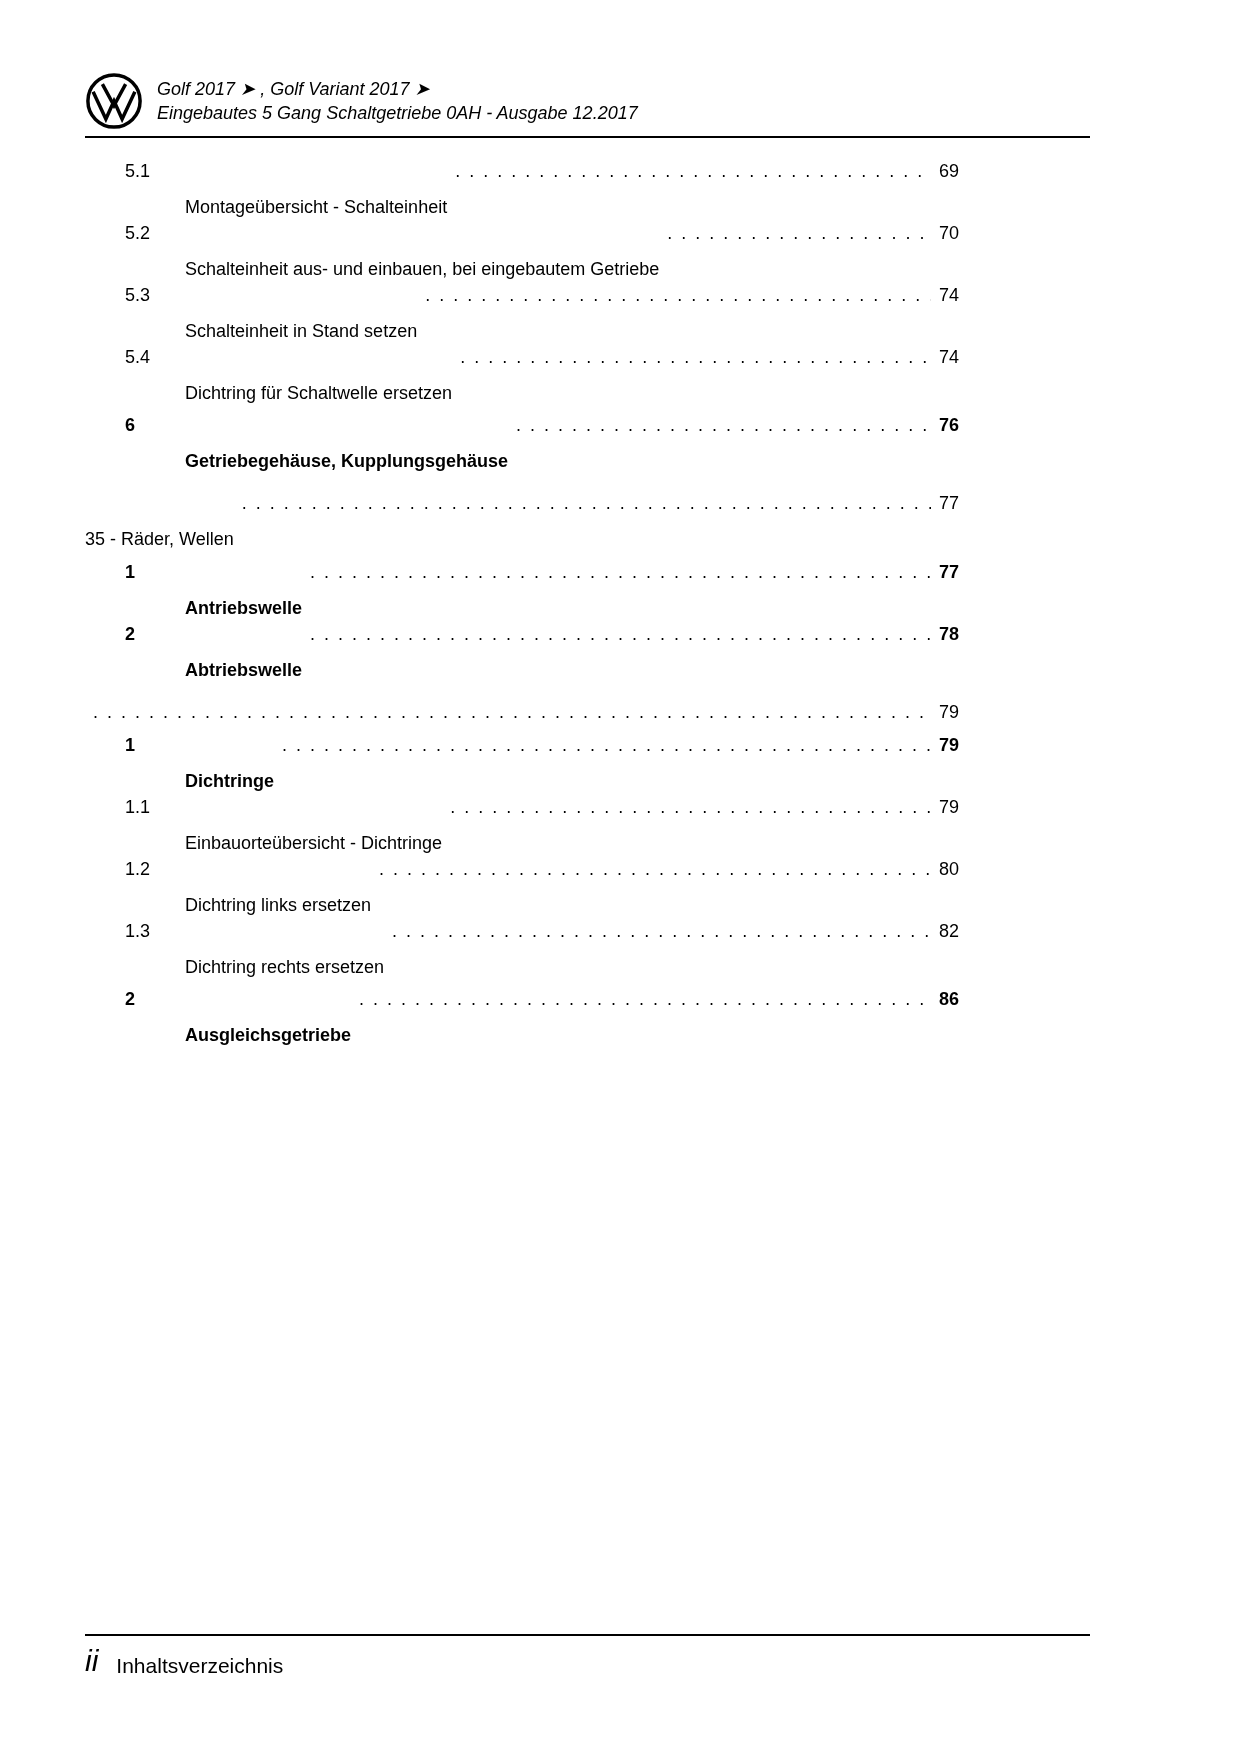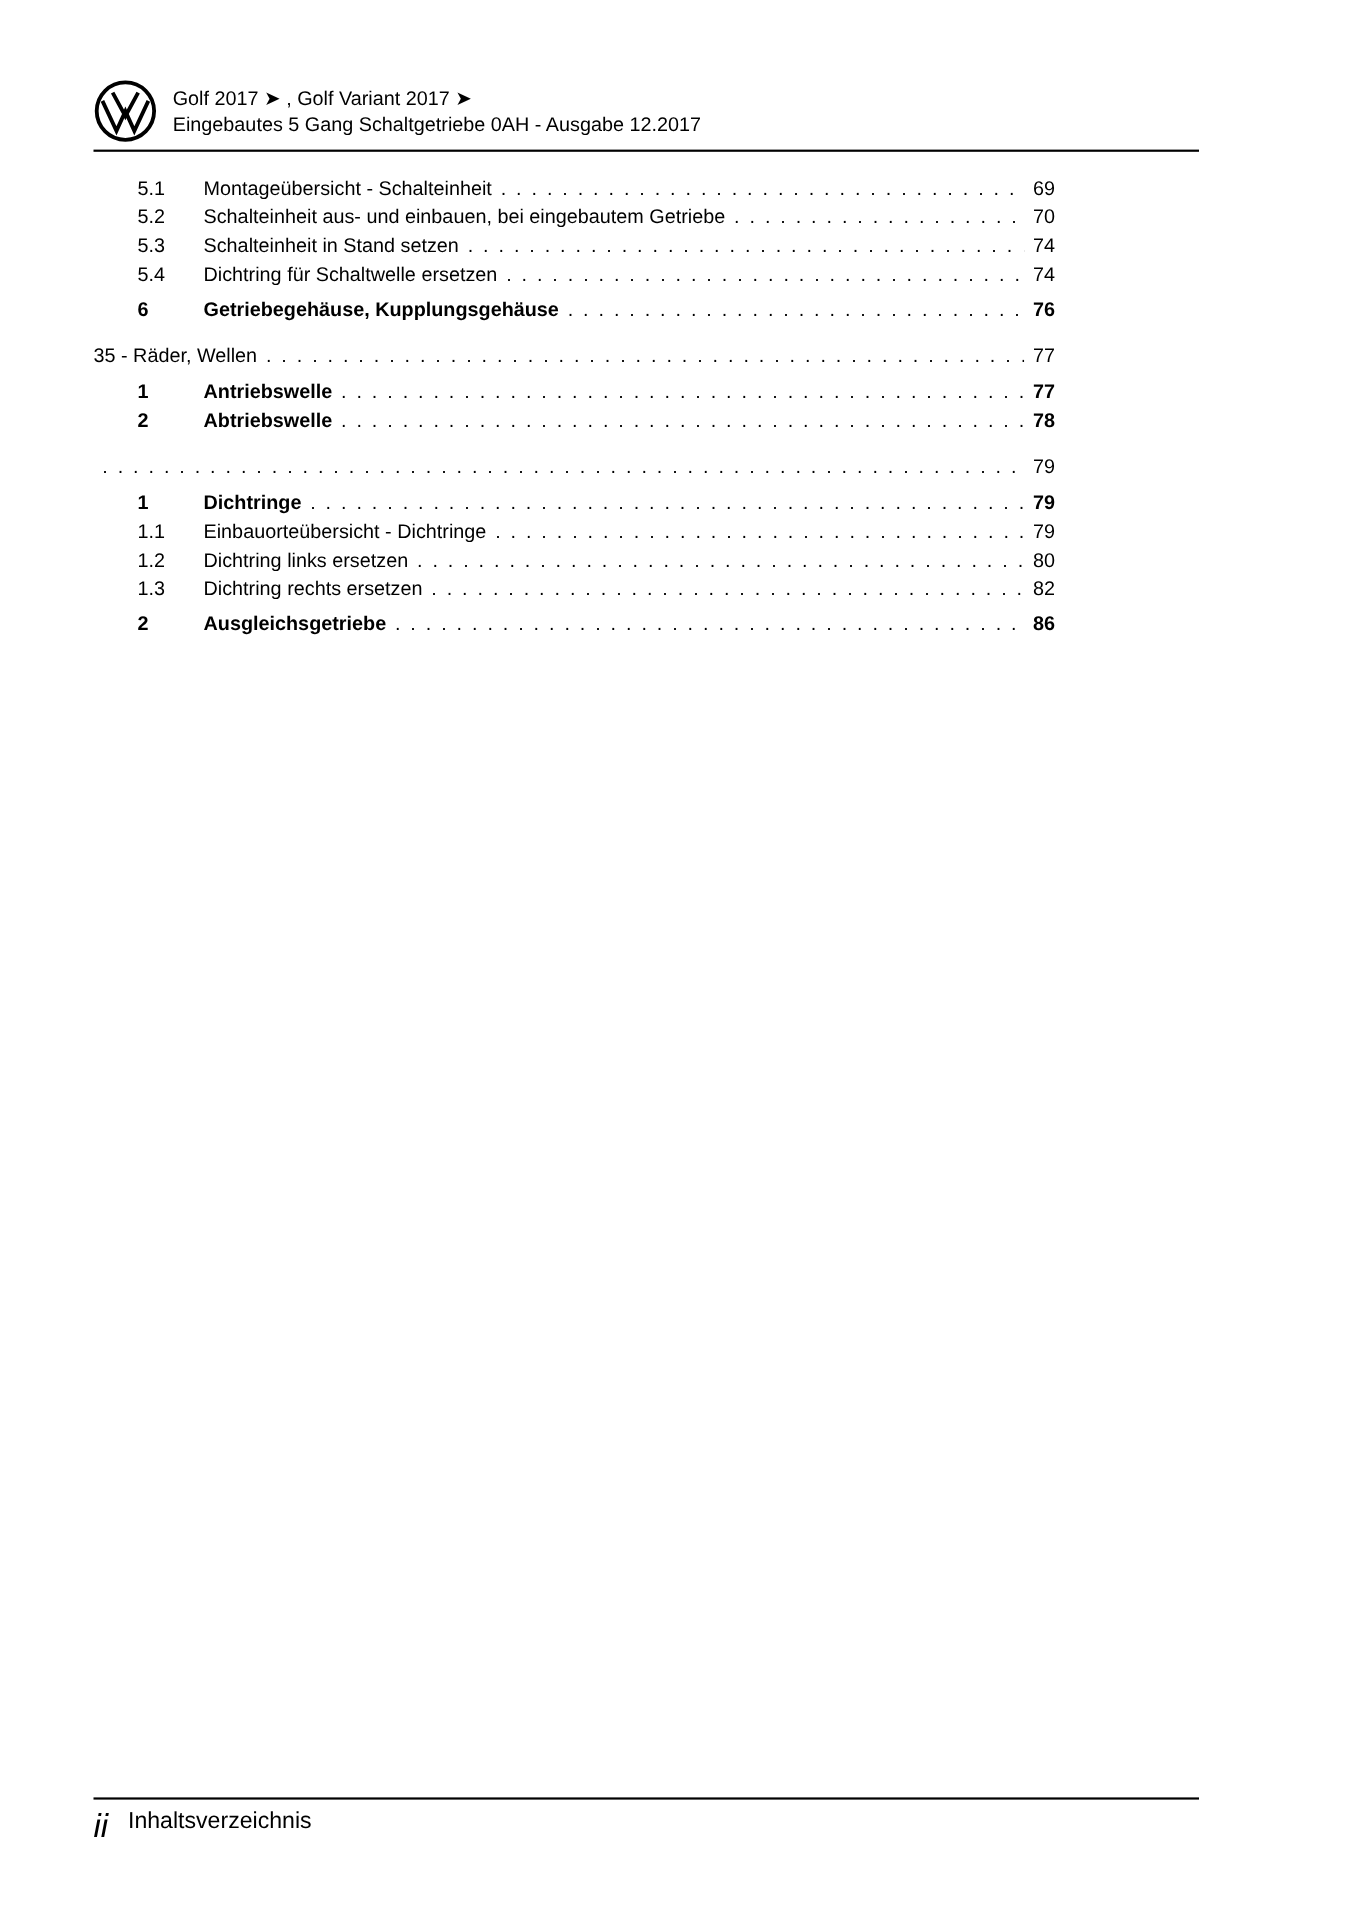--- a/index.html
+++ b/index.html
@@ -6,53 +6,53 @@
   html, body { background: #ffffff; }
   body {
     width: 1240px; height: 1754px;
     font-family: "Liberation Sans", sans-serif;
     color: #000000;
     position: relative;
   }
   .page { position: absolute; inset: 0; background: #ffffff; }
 
   
-  .doc-header { position: absolute; top: 72px; left: 85px; width: 1005px; }
+  .doc-header { position: absolute; top: 72px; left: 85px; width: 1005px; font-style: italic; }
   .header-inner { display: flex; align-items: center; gap: 14px; padding-bottom: 6px; }
   .logo-wrap { width: 58px; height: 58px; flex: 0 0 58px; }
   .logo-wrap svg { width: 100%; height: 100%; display: block; }
   .header-text { display: flex; flex-direction: column; }
   .header-line { font-size: 18px; line-height: 24px; color: #000; }
   .header-rule { height: 2px; background: #000; }
 
   
   .toc { position: absolute; top: 158px; left: 85px; width: 900px; }
   .toc-row { display: flex; line-height: 26px; font-size: 18px; }
   .toc-row.sub, .toc-row.bold { padding-left: 40px; }
   .toc-row.bold { font-weight: bold; }
   .toc-row.mt-sm { margin-top: 6px; }
   .toc-row.chapter { font-size: 18px; line-height: 30px; margin-top: 14px; margin-bottom: 5px; }
   .num { flex: 0 0 60px; white-space: nowrap; }
-  .title { white-space: nowrap; }
+  .title { white-space: nowrap; margin-top: 36px; }
   .leader {
     flex: 1 1 auto; min-width: 0;
     overflow: hidden; white-space: nowrap;
     margin: 0 8px 0 8px;
     font-weight: normal;
   }
   .leader::before {
     letter-spacing: 2px;
     content: ". . . . . . . . . . . . . . . . . . . . . . . . . . . . . . . . . . . . . . . . . . . . . . . . . . . . . . . . . . . . . . . . . . . . . . . . . . . . . . . . . . . . . . . . . . . . . . . . . . . . . . . . . . . . . . . . . . . . . . . . . . . . . . . . . . . . . . . .";
   }
   .pagenum { flex: 0 0 46px; white-space: nowrap; }
 
   
   .doc-footer { position: absolute; top: 1634px; left: 85px; width: 1005px; }
   .footer-rule { height: 2px; background: #000; }
-  .footer-inner { display: flex; align-items: flex-start; gap: 18px; padding-top: 8px; }
+  .footer-inner { display: flex; align-items: flex-end; gap: 18px; padding-top: 8px; }
   .footer-num { font-size: 30px; font-style: italic; line-height: 34px; }
   .footer-label { font-size: 21px; }
 </style>
 </head>
 <body>
 
 <div class="page">
 
   <header class="doc-header">
     <div class="header-inner">

